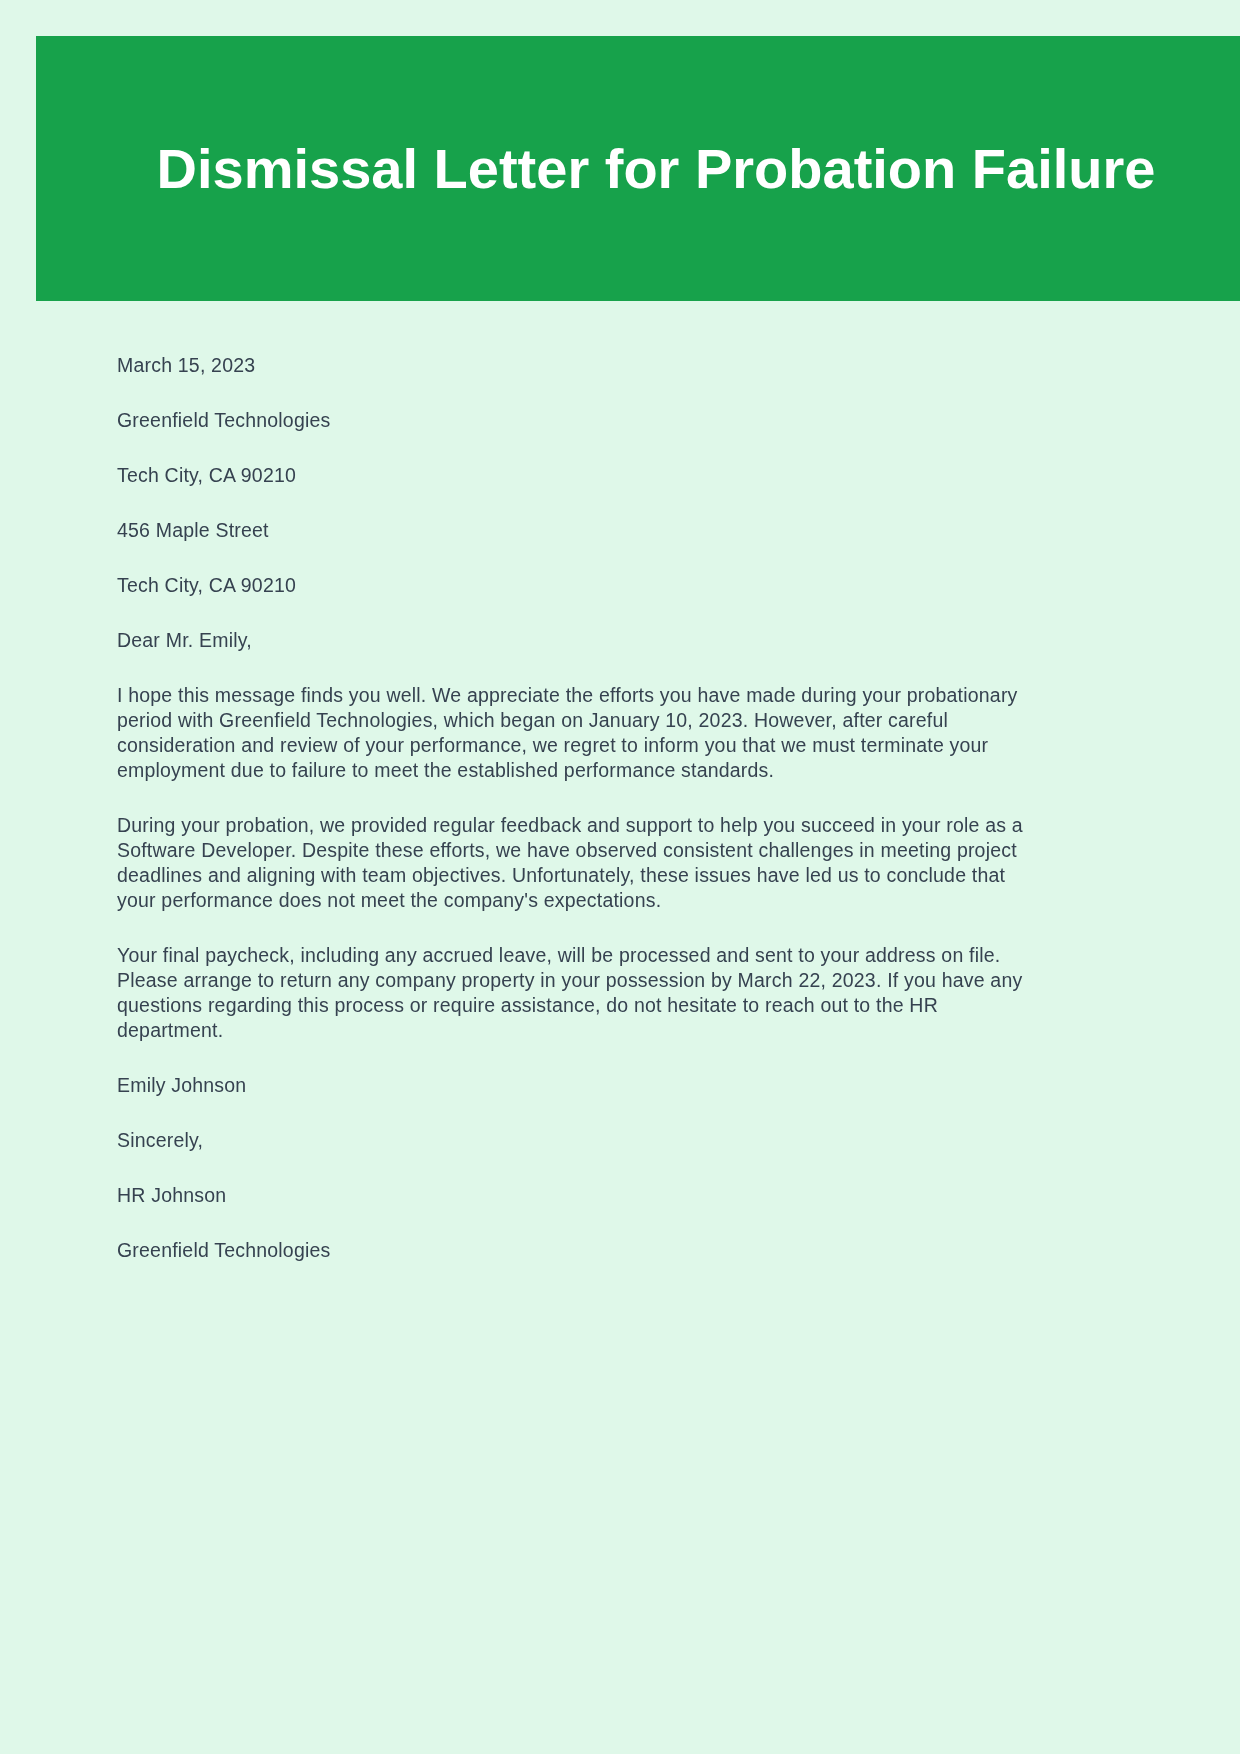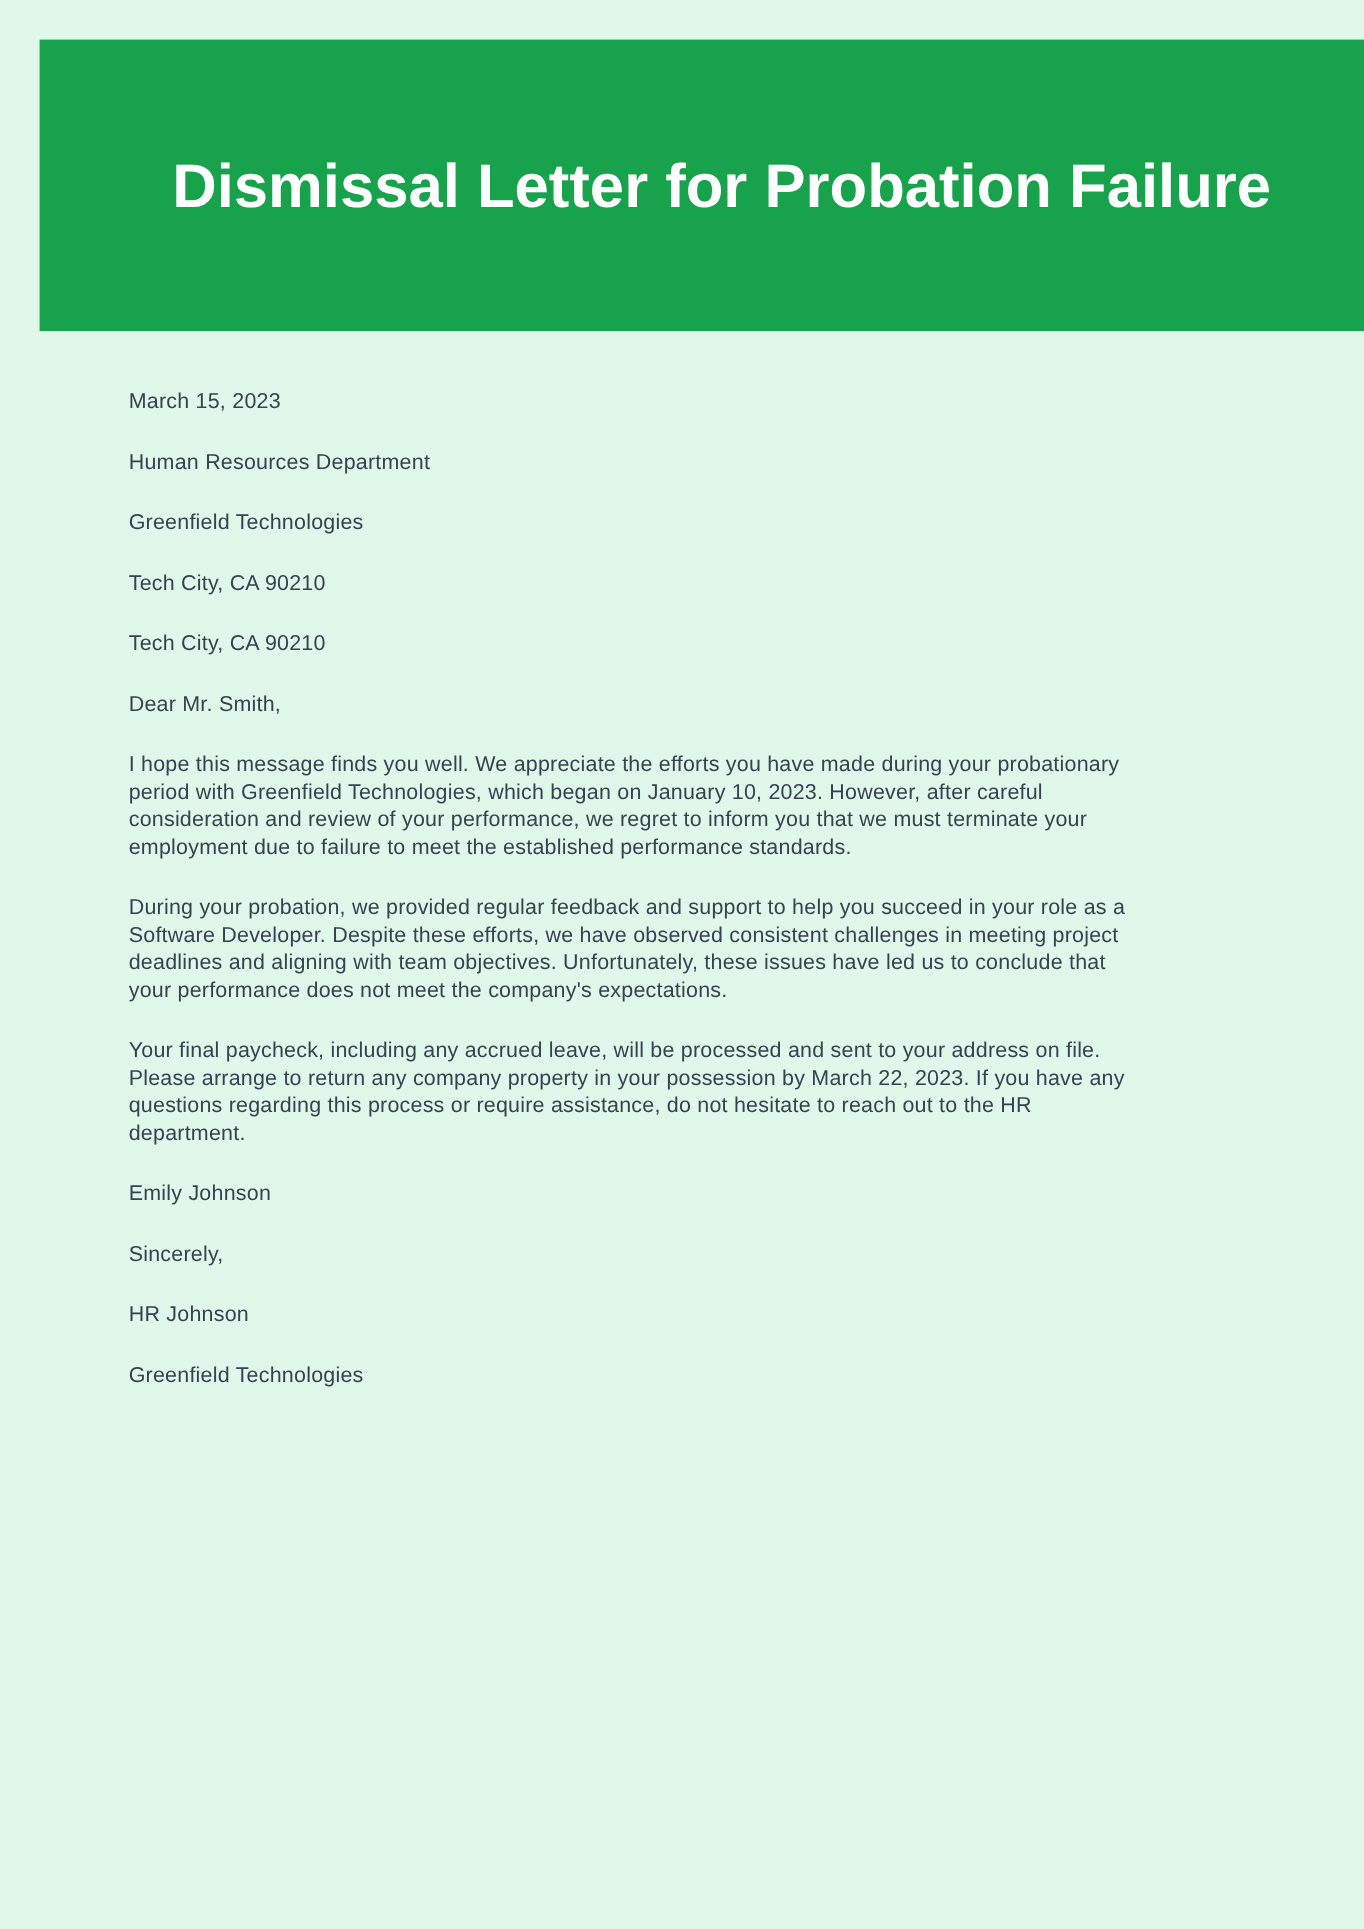--- a/index.html
+++ b/index.html
@@ -49,27 +49,27 @@
 </head>
 <body>
 
 <header class="header">
   <h1>Dismissal Letter for Probation Failure</h1>
 </header>
 
 <main class="letter">
   <p>March 15, 2023</p>
 
-  <p>Human Resources Department</p>
   <p>Greenfield Technologies</p>
   <p>Tech City, CA 90210</p>
 
+  <p>456 Maple Street</p>
   <p>Tech City, CA 90210</p>
 
-  <p>Dear Mr. Smith,</p>
+  <p>Dear Mr. Emily,</p>
 
   <p>I hope this message finds you well. We appreciate the efforts you have made during your probationary
 period with Greenfield Technologies, which began on January 10, 2023. However, after careful
 consideration and review of your performance, we regret to inform you that we must terminate your
 employment due to failure to meet the established performance standards.</p>
   <p>During your probation, we provided regular feedback and support to help you succeed in your role as a
 Software Developer. Despite these efforts, we have observed consistent challenges in meeting project
 deadlines and aligning with team objectives. Unfortunately, these issues have led us to conclude that
 your performance does not meet the company's expectations.</p>
   <p>Your final paycheck, including any accrued leave, will be processed and sent to your address on file.

